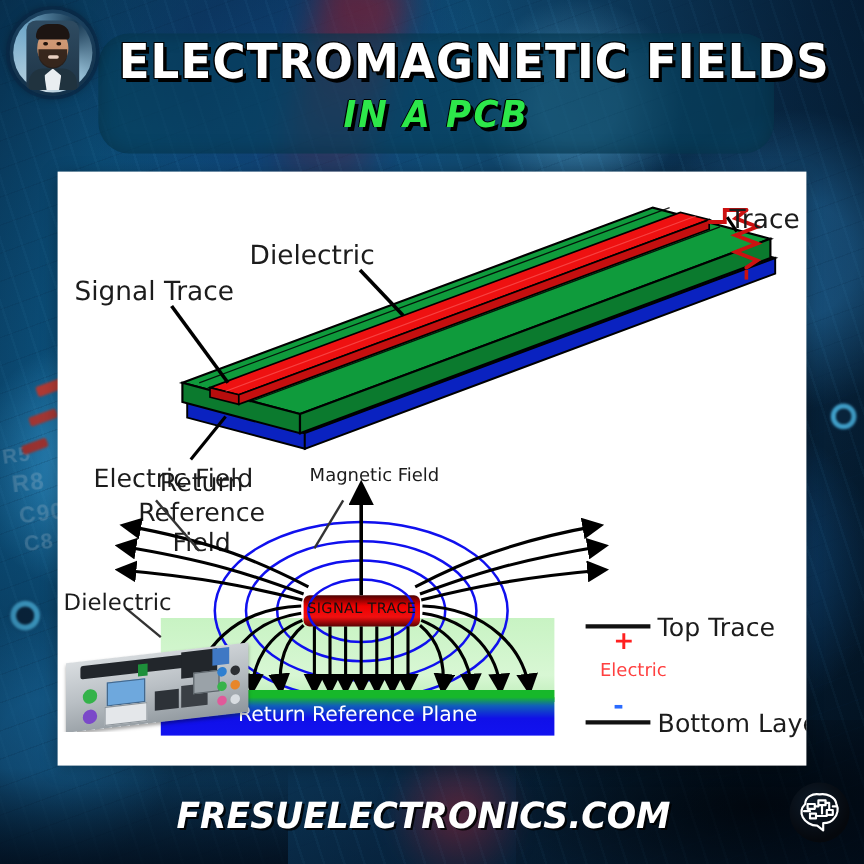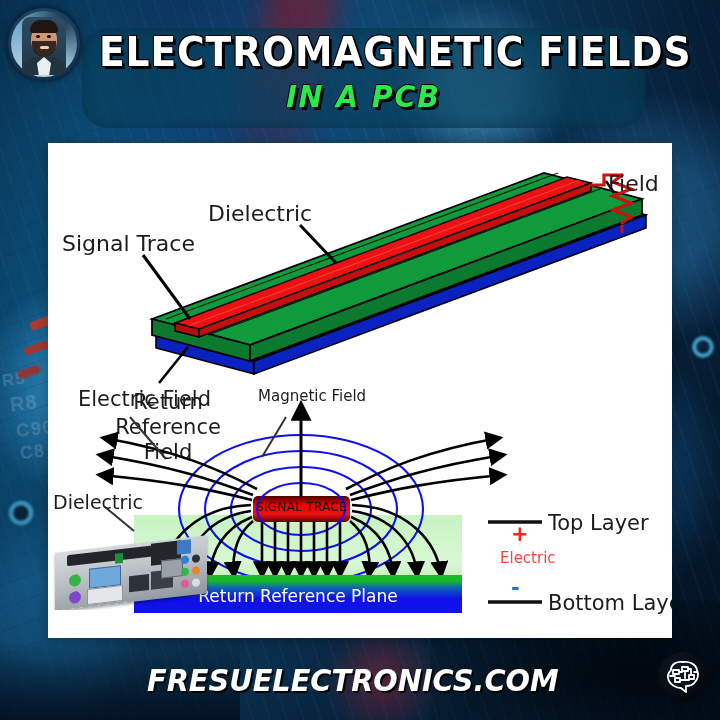--- a/index.html
+++ b/index.html
@@ -205,21 +205,21 @@
         <line x1="95" y1="112" x2="142" y2="176" stroke="#000" stroke-width="3"></line>
         <line x1="111" y1="240" x2="140" y2="204" stroke="#000" stroke-width="2.6"></line>
         <line x1="566" y1="50" x2="558" y2="38" stroke="#000" stroke-width="2.6"></line>
       </svg>
 
       <div class="lbl lbl-dielectric">Dielectric</div>
       <div class="lbl lbl-signal">Signal Trace</div>
       <div class="lbl lbl-return">Return
 Reference
 Field</div>
-      <div class="lbl lbl-load">Field</div>
+      <div class="lbl lbl-load">Trace</div>
     </div>
 
     <div class="xsec">
       <svg width="624" height="256" viewBox="0 0 624 256">
         <defs>
           <marker id="ah" viewBox="0 0 12 12" refX="9" refY="6" markerWidth="7" markerHeight="7" orient="auto">
             <path d="M0,0 L12,6 L0,12 z" fill="#000"></path>
           </marker>
           <linearGradient id="dielGrad" x1="0" y1="0" x2="0" y2="1">
             <stop offset="0%" stop-color="#c8f3c3"></stop>
@@ -296,21 +296,21 @@
       <div class="lbl lbl-mfield">Magnetic Field</div>
       <div class="lbl lbl-dielectric2">Dielectric</div>
 
       <div style="position:absolute;left:205px;top:117px;width:97px;text-align:center;
                   font-family:'DejaVu Sans',sans-serif;font-size:12px;color:#111;letter-spacing:.3px;">SIGNAL TRACE</div>
 
       <div style="position:absolute;left:86px;top:203px;width:328px;text-align:center;
                   font-family:'DejaVu Sans',sans-serif;font-size:17px;color:#ffffff;">Return Reference Plane</div>
 
       
-      <div class="legend-txt legend-top">Top Layer</div>
+      <div class="legend-txt legend-top">Top Trace</div>
       <div class="legend-txt legend-bot">Bottom Layer</div>
       <div class="legend-plus">+</div>
       <div class="legend-minus">-</div>
       <div class="legend-volt">Electric</div>
 
       
       <div class="mbo">
         <div class="mb-board">
           <div class="mb-dark" style="left:12px;top:4px;width:118px;height:11px;border-radius:2px;"></div>
           <div class="mb-dark" style="left:96px;top:2px;width:30px;height:22px;"></div>

